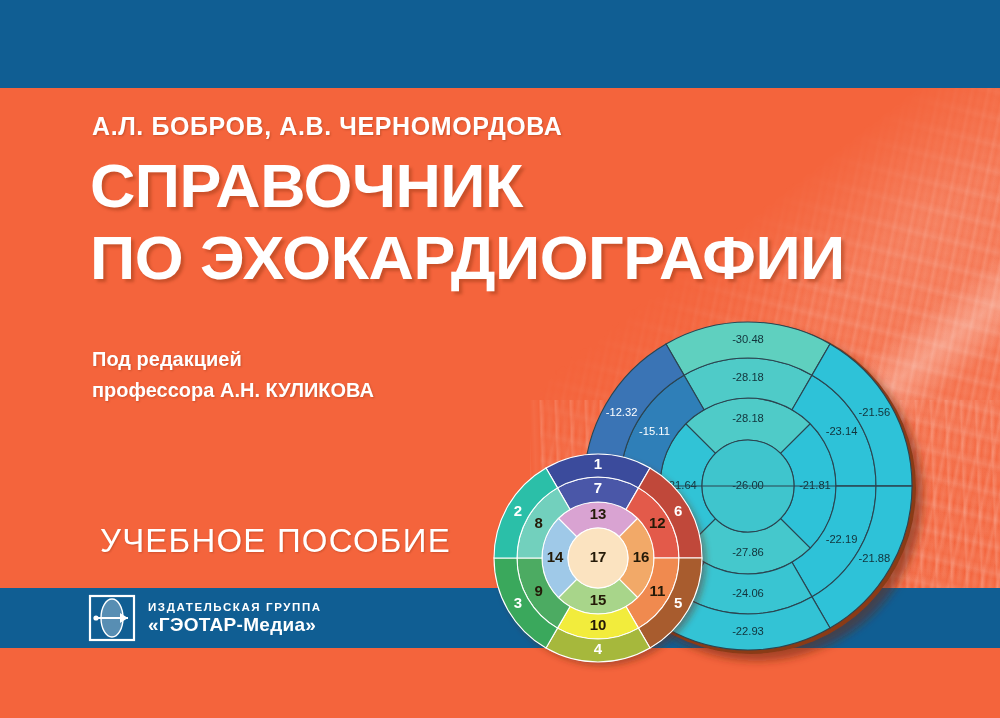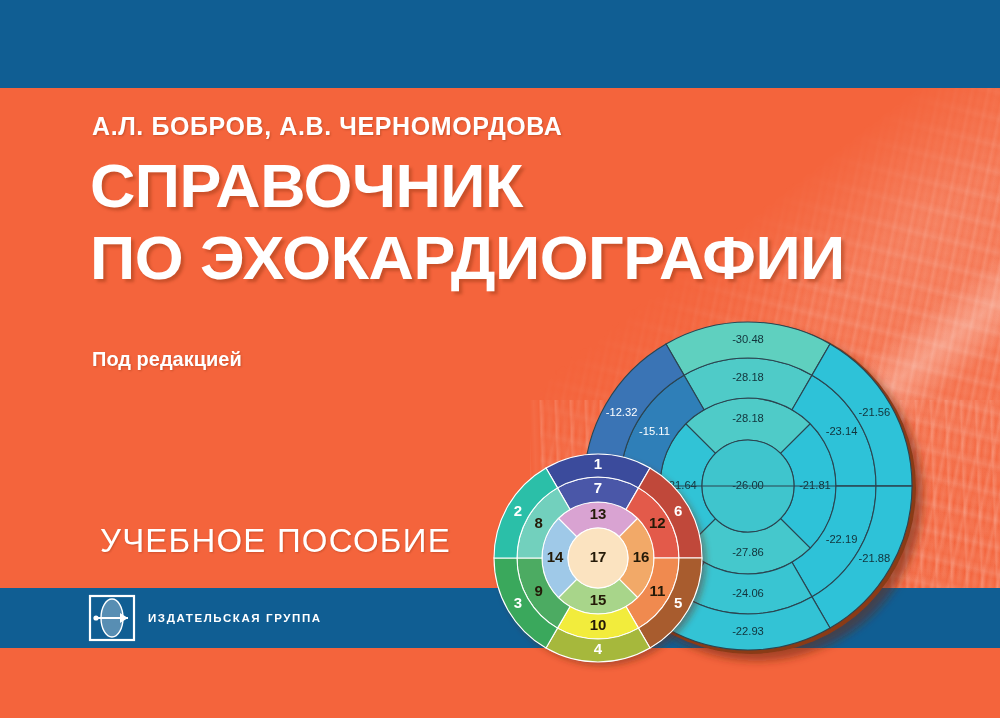--- a/index.html
+++ b/index.html
@@ -145,34 +145,36 @@
 
   <div class="band" id="band-publisher"></div>
   <div class="band" id="band-bottom"></div>
 
   <div id="authors">А.Л. БОБРОВ, А.В. ЧЕРНОМОРДОВА</div>
   <div class="title-line" id="title-1">СПРАВОЧНИК</div>
   <div class="title-line" id="title-2">ПО ЭХОКАРДИОГРАФИИ</div>
 
   <div id="editor">
     <div>Под редакцией</div>
+    <div>профессора А.Н. КУЛИКОВА</div>
   </div>
 
   <div id="edition">УЧЕБНОЕ ПОСОБИЕ</div>
 
   <div id="publisher">
     <svg id="pub-mark" viewBox="0 0 48 48">
       <rect x="2" y="2" width="44" height="44" fill="none" stroke="#ffffff" stroke-width="2.2"></rect>
       <ellipse cx="24" cy="24" rx="11" ry="19" fill="rgba(255,255,255,0.30)" stroke="#ffffff" stroke-width="1.4"></ellipse>
       <line x1="7" y1="24" x2="40" y2="24" stroke="#ffffff" stroke-width="2"></line>
       <polygon points="40,24 32,19 32,29" fill="#ffffff"></polygon>
       <circle cx="8" cy="24" r="2.6" fill="#ffffff"></circle>
     </svg>
     <div id="pub-text">
       <div id="pub-line1">ИЗДАТЕЛЬСКАЯ ГРУППА</div>
+      <div id="pub-line2">«ГЭОТАР-Медиа»</div>
     </div>
   </div>
 
   <div class="bullseye" id="bullseye-strain">
     <svg viewBox="0 0 340 340">
       <defs>
         <filter id="shadowBig" x="-25%" y="-25%" width="160%" height="160%">
           <feDropShadow dx="7" dy="7" stdDeviation="4" flood-color="#6b2a12" flood-opacity="0.55"></feDropShadow>
         </filter>
       </defs>

